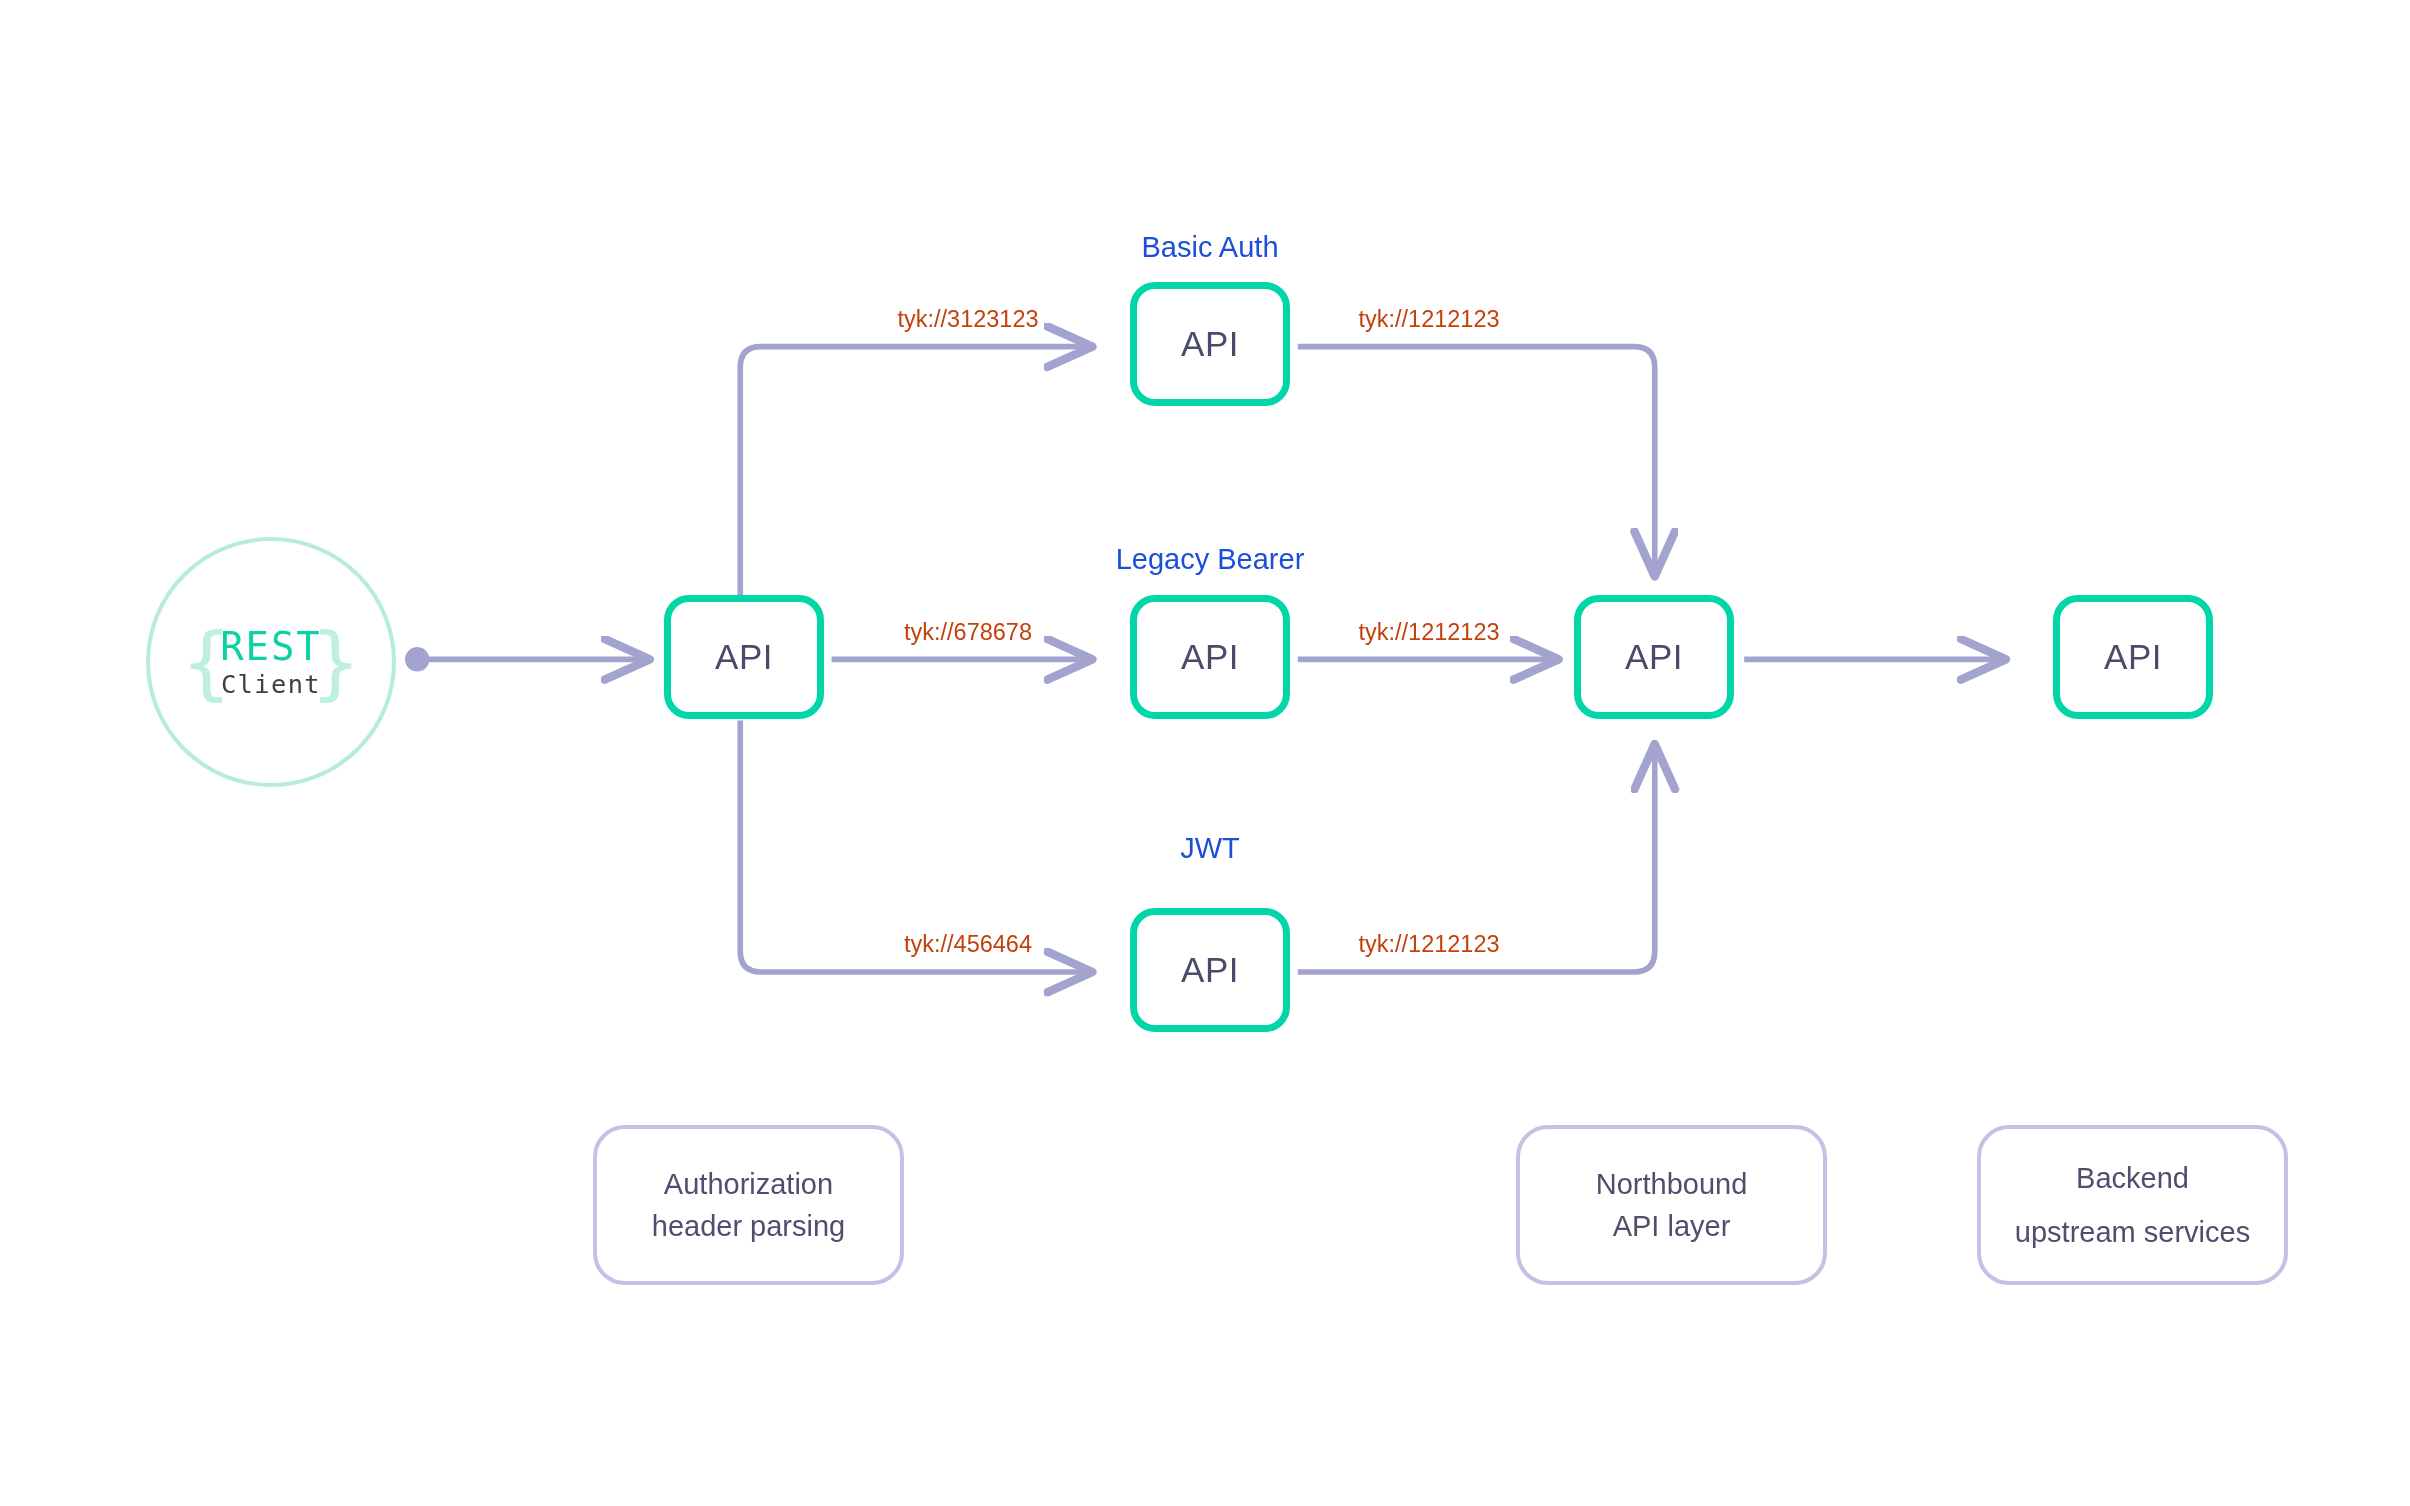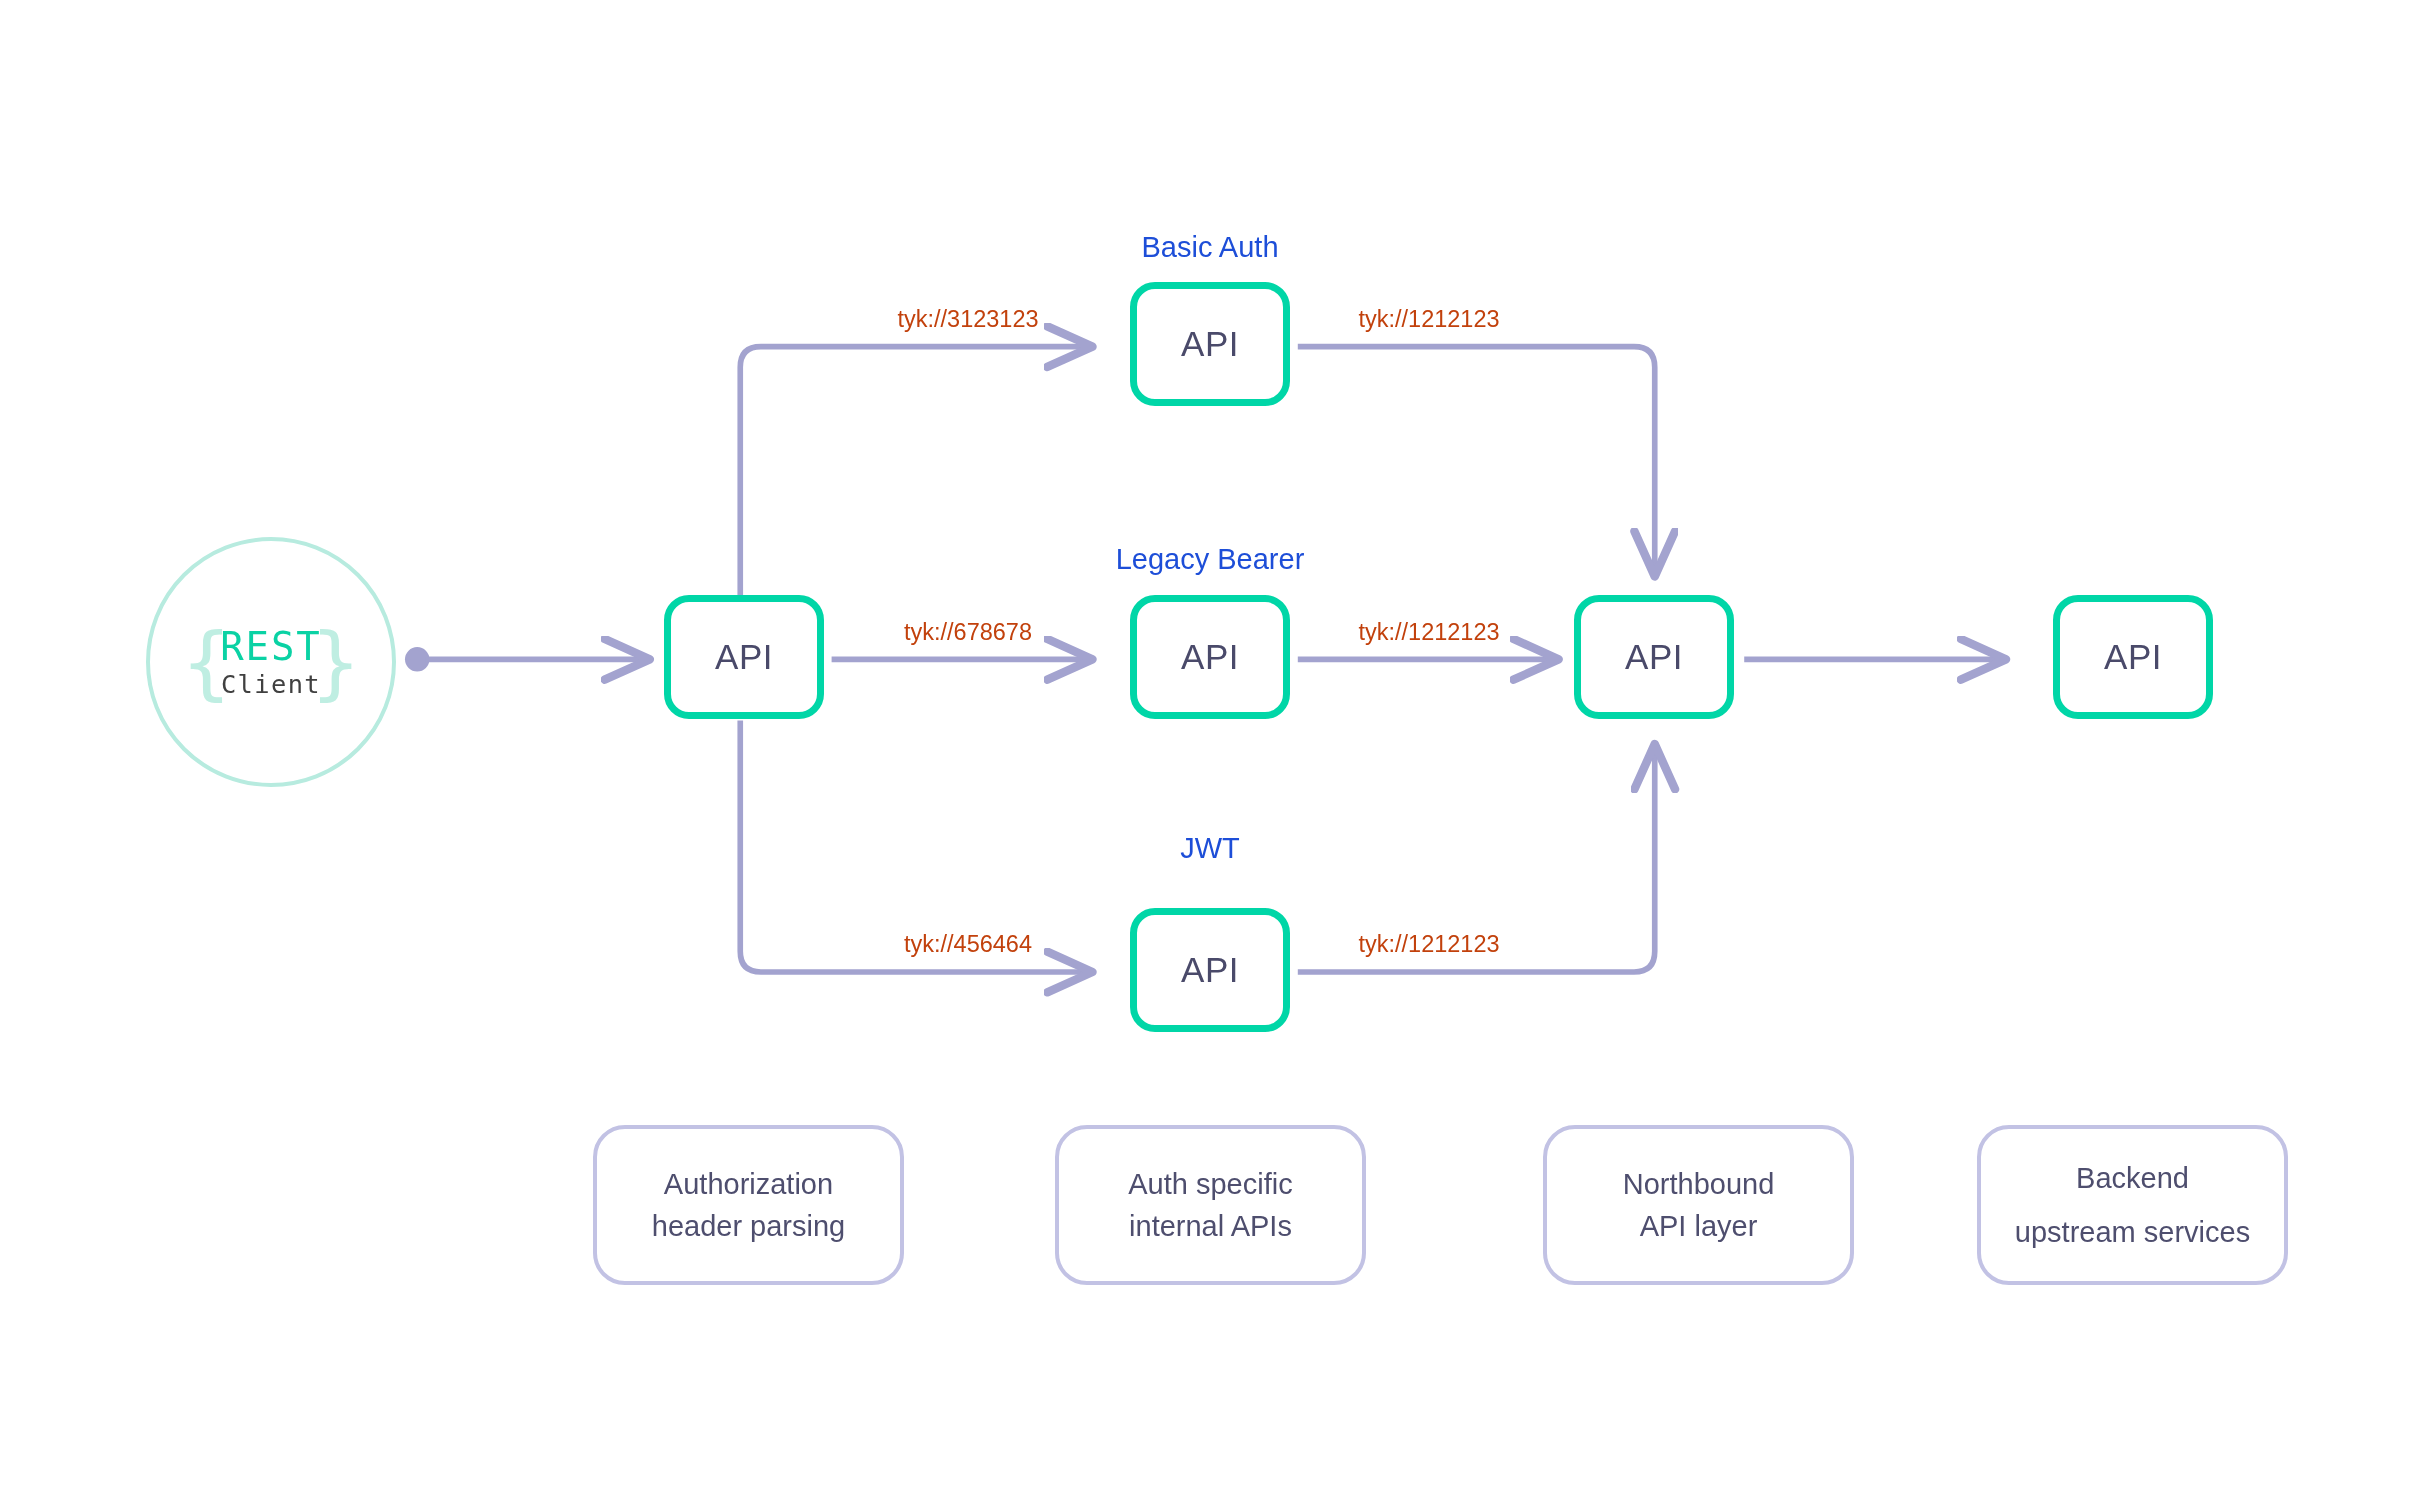--- a/index.html
+++ b/index.html
@@ -191,26 +191,22 @@
 
   <div class="edge-label" style="left:1429px; top:619px;">tyk://1212123</div>
 
   <div class="edge-label" style="left:1429px; top:931px;">tyk://1212123</div>
 
   <div class="caption-box" style="left:593px; top:1125px;">
     <span>Authorization</span>
     <span>header parsing</span>
   </div>
 
-  <div class="caption-box" style="left:1055px; top:1125px;">
-    <span>Auth specific</span>
-    <span>internal APIs</span>
-  </div>
-
-  <div class="caption-box" style="left:1516px; top:1125px;margin-left:27px;">
+
+  <div class="caption-box" style="left:1516px; top:1125px;">
     <span>Northbound</span>
     <span>API layer</span>
   </div>
 
   <div class="caption-box" style="left:1977px; top:1125px;gap:12px;">
     <span>Backend</span>
     <span>upstream services</span>
   </div>
 
 </div>

